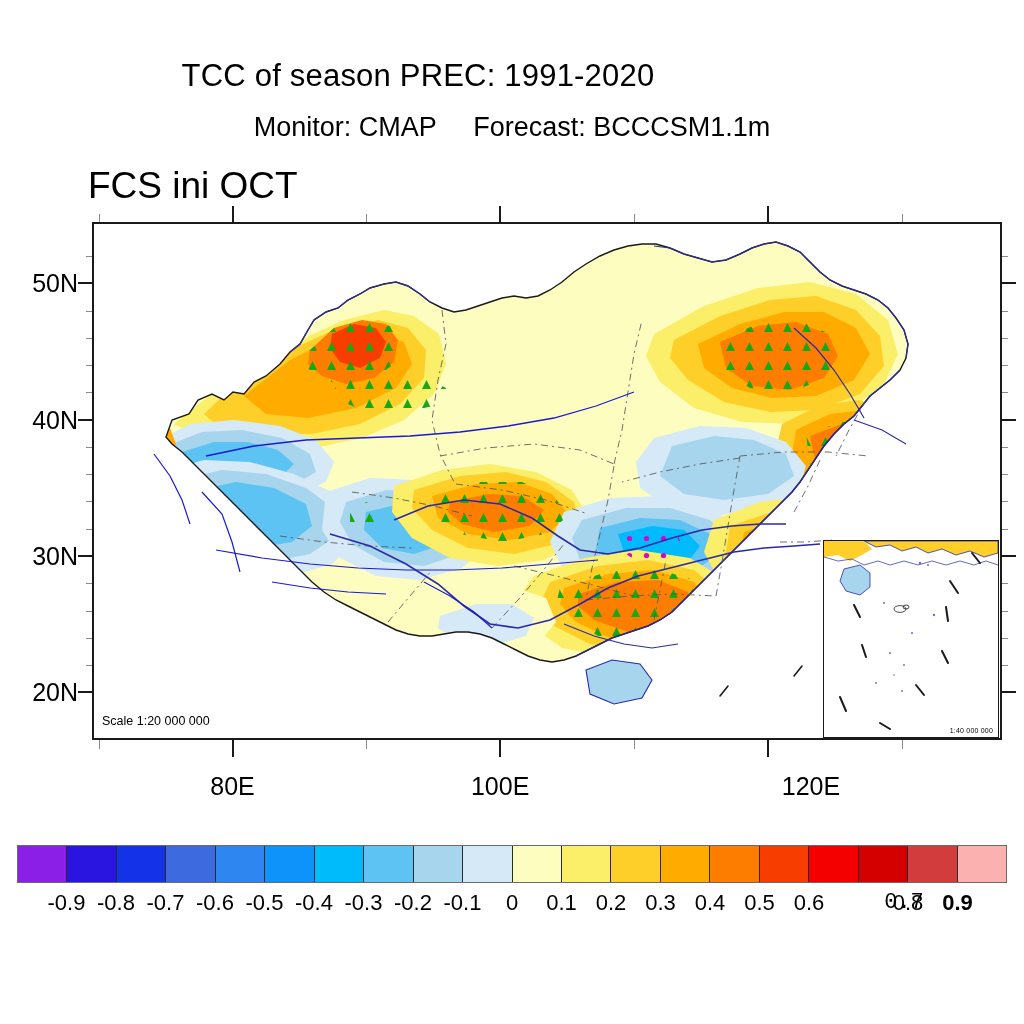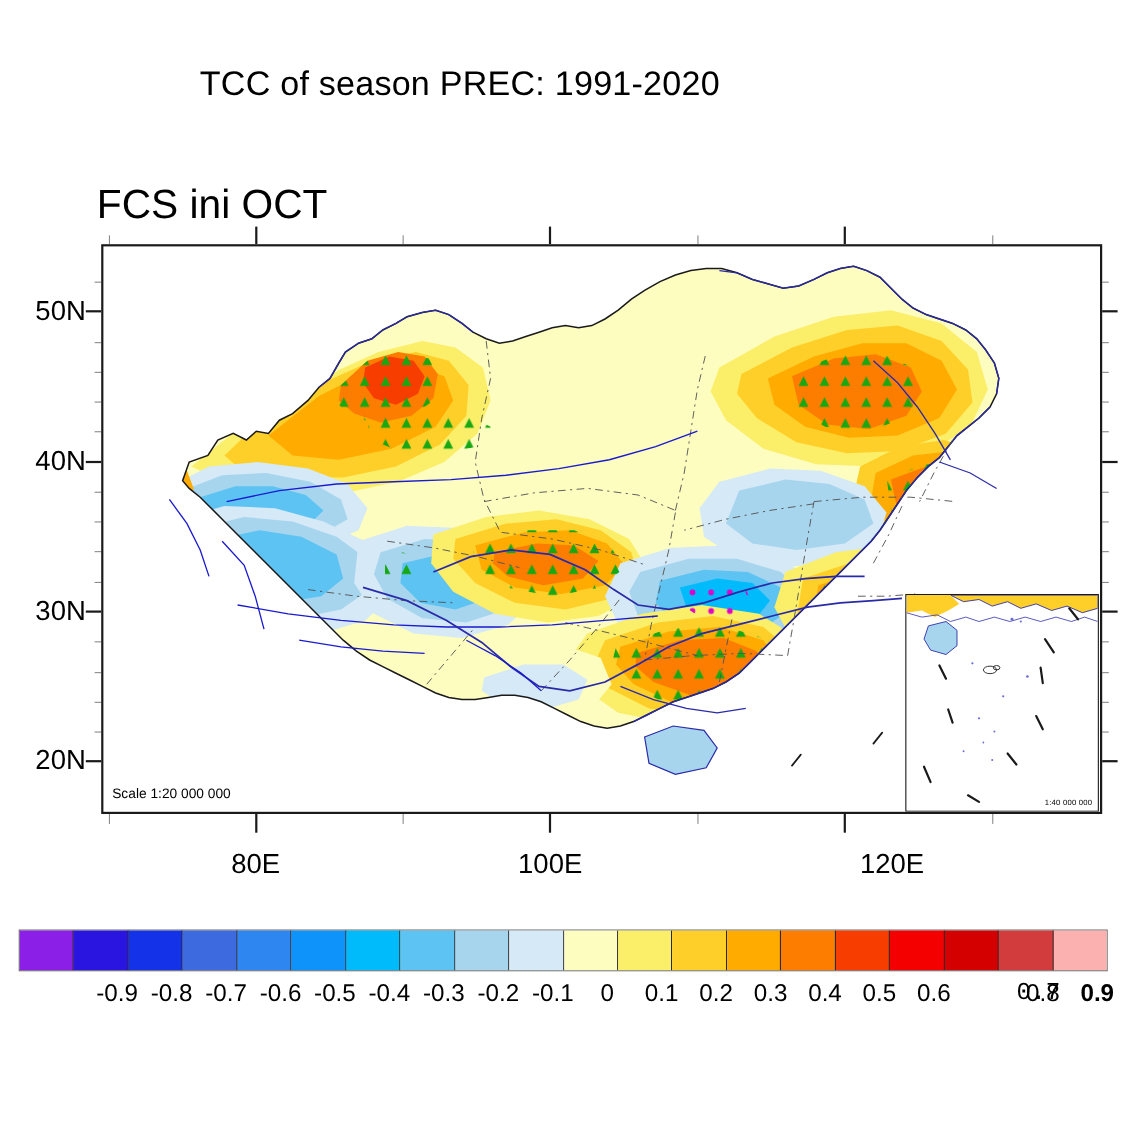--- a/index.html
+++ b/index.html
@@ -91,29 +91,33 @@
     border: 1px solid #6b6b6b;
     box-sizing: border-box;
     display: flex;
   }
   #cbar .cell { flex: 1 1 0; height: 100%; border-right: 1px solid #2a2a2a; }
   #cbar .cell:last-child { border-right: none; }
   #cbar-labels { position: absolute; left: 0; top: 890px; width: 1024px; height: 30px; }
   #cbar-labels span {
     position: absolute; font-size: 22px; transform: translateX(-50%);
     white-space: nowrap;
-    margin-left: 40px;
   }
 </style>
 </head>
 <body>
 
 <div id="root">
 
   <div class="title-main">TCC of season PREC: 1991-2020</div>
+  <div class="title-sub">
+    <span>Monitor: CMAP</span>
+    <span class="gap"></span>
+    <span>Forecast: BCCCSM1.1m</span>
+  </div>
   <div class="title-left">FCS ini OCT</div>
 
   <div id="axes">
       <div class="tick ytick-major" style="top: 282.342px;"></div>
       <div class="tick ytick-major-r" style="top: 282.342px;"></div>
       <div class="ylabel" style="top: 283.342px;">50N</div>
       <div class="tick ytick-major" style="top: 418.658px;"></div>
       <div class="tick ytick-major-r" style="top: 418.658px;"></div>
       <div class="ylabel" style="top: 419.658px;">40N</div>
       <div class="tick ytick-major" style="top: 554.974px;"></div>

